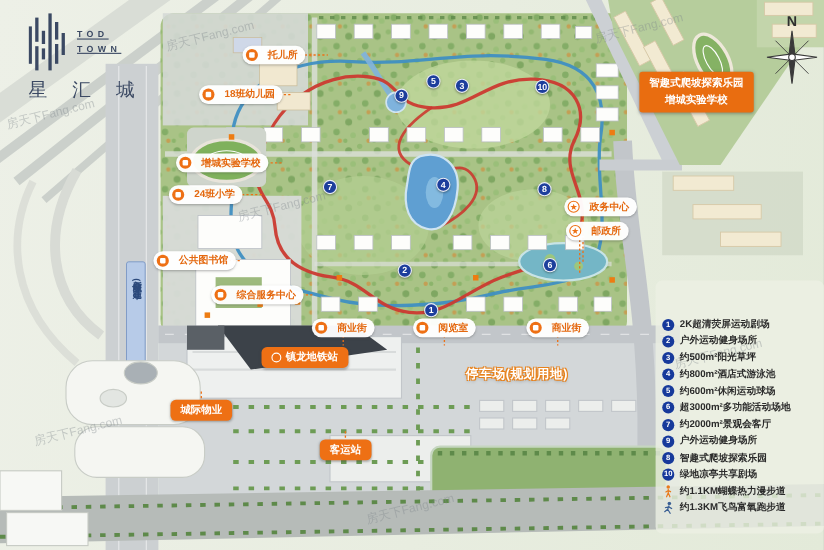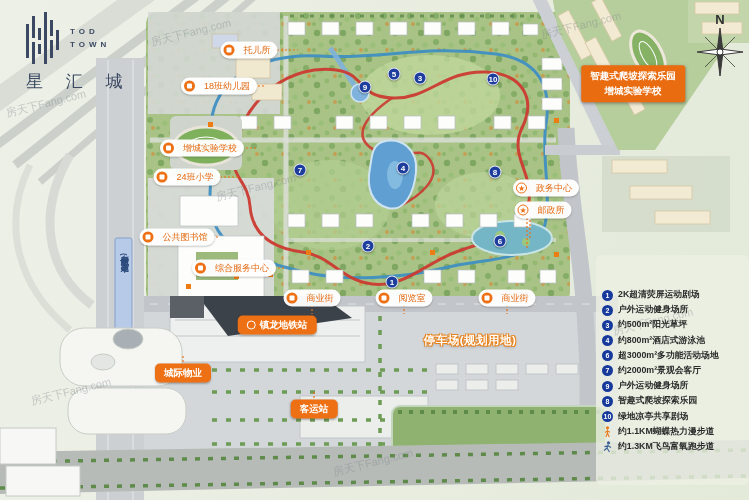--- a/index.html
+++ b/index.html
@@ -3,33 +3,33 @@
 <meta charset="utf-8">
 <style>
   * { margin:0; padding:0; box-sizing:border-box; }
   body { font-family:"Liberation Sans","DejaVu Sans",sans-serif; background:#888; }
   .canvas { position:relative; width:749px; height:500px; overflow:hidden;
             background:linear-gradient(100deg,#edf0e7 0%,#e8ede0 55%,#e3ead9 100%); }
   svg.map { position:absolute; left:0; top:0; z-index:0; }
 
   
   .logo { position:absolute; left:26px; top:12px; z-index:6; color:#3b4963; }
-  .logo-row { display:flex; align-items:flex-start; gap:8px; }
+  .logo-row { display:flex; align-items:flex-start; gap:8px;text-decoration:underline; }
   .logo-letters { padding-top:14px; font-size:8px; font-weight:bold; letter-spacing:4px; line-height:1.6; }
   .logo-name { margin-top:4px; font-size:17px; font-weight:normal; letter-spacing:9px; white-space:nowrap; }
 
   
   .wm { position:absolute; z-index:3; color:rgba(125,135,140,.38); font-size:11px;
         transform:rotate(-14deg); white-space:nowrap; pointer-events:none; }
 
   
   .pill { position:absolute; z-index:5; transform:translate(-50%,-50%);
           display:flex; align-items:center; gap:9px;
           background:rgba(255,255,255,.96); border-radius:9px; padding:2px 7px 2px 3px;
-          font-size:9px; font-weight:normal; color:#e4680f; white-space:nowrap;
+          font-size:9px; font-weight:bold; color:#e4680f; white-space:nowrap;
           box-shadow:0 1px 2px rgba(60,60,60,.35); }
   .pill .ic { width:11px; height:11px; border-radius:50%; background:#ee7014; position:relative; flex:0 0 auto; }
   .pill .ic::after { content:""; position:absolute; left:3px; top:3px; right:3px; bottom:3px;
                      background:#fff; border-radius:1px; }
   .pill .ic.star { background:#fff; border:1px solid #ee7014; }
   .pill .ic.star::after { content:"★"; position:static; background:none; color:#ee7014;
                           font-size:8px; line-height:10px; display:block; text-align:center; }
   .solid { position:absolute; z-index:5; transform:translate(-50%,-50%);
            display:flex; align-items:center; gap:4px;
            background:#ee7014; color:#fff; font-size:9.5px; font-weight:bold;
@@ -440,20 +440,24 @@
       </div>
     <div class="lg-row">
         <span class="lg-num">3</span>
         <span class="lg-txt">约500m²阳光草坪</span>
       </div>
     <div class="lg-row">
         <span class="lg-num">4</span>
         <span class="lg-txt">约800m²酒店式游泳池</span>
       </div>
     <div class="lg-row">
+        <span class="lg-num">5</span>
+        <span class="lg-txt">约600m²休闲运动球场</span>
+      </div>
+    <div class="lg-row">
         <span class="lg-num">6</span>
         <span class="lg-txt">超3000m²多功能活动场地</span>
       </div>
     <div class="lg-row">
         <span class="lg-num">7</span>
         <span class="lg-txt">约2000m²景观会客厅</span>
       </div>
     <div class="lg-row">
         <span class="lg-num">9</span>
         <span class="lg-txt">户外运动健身场所</span>

